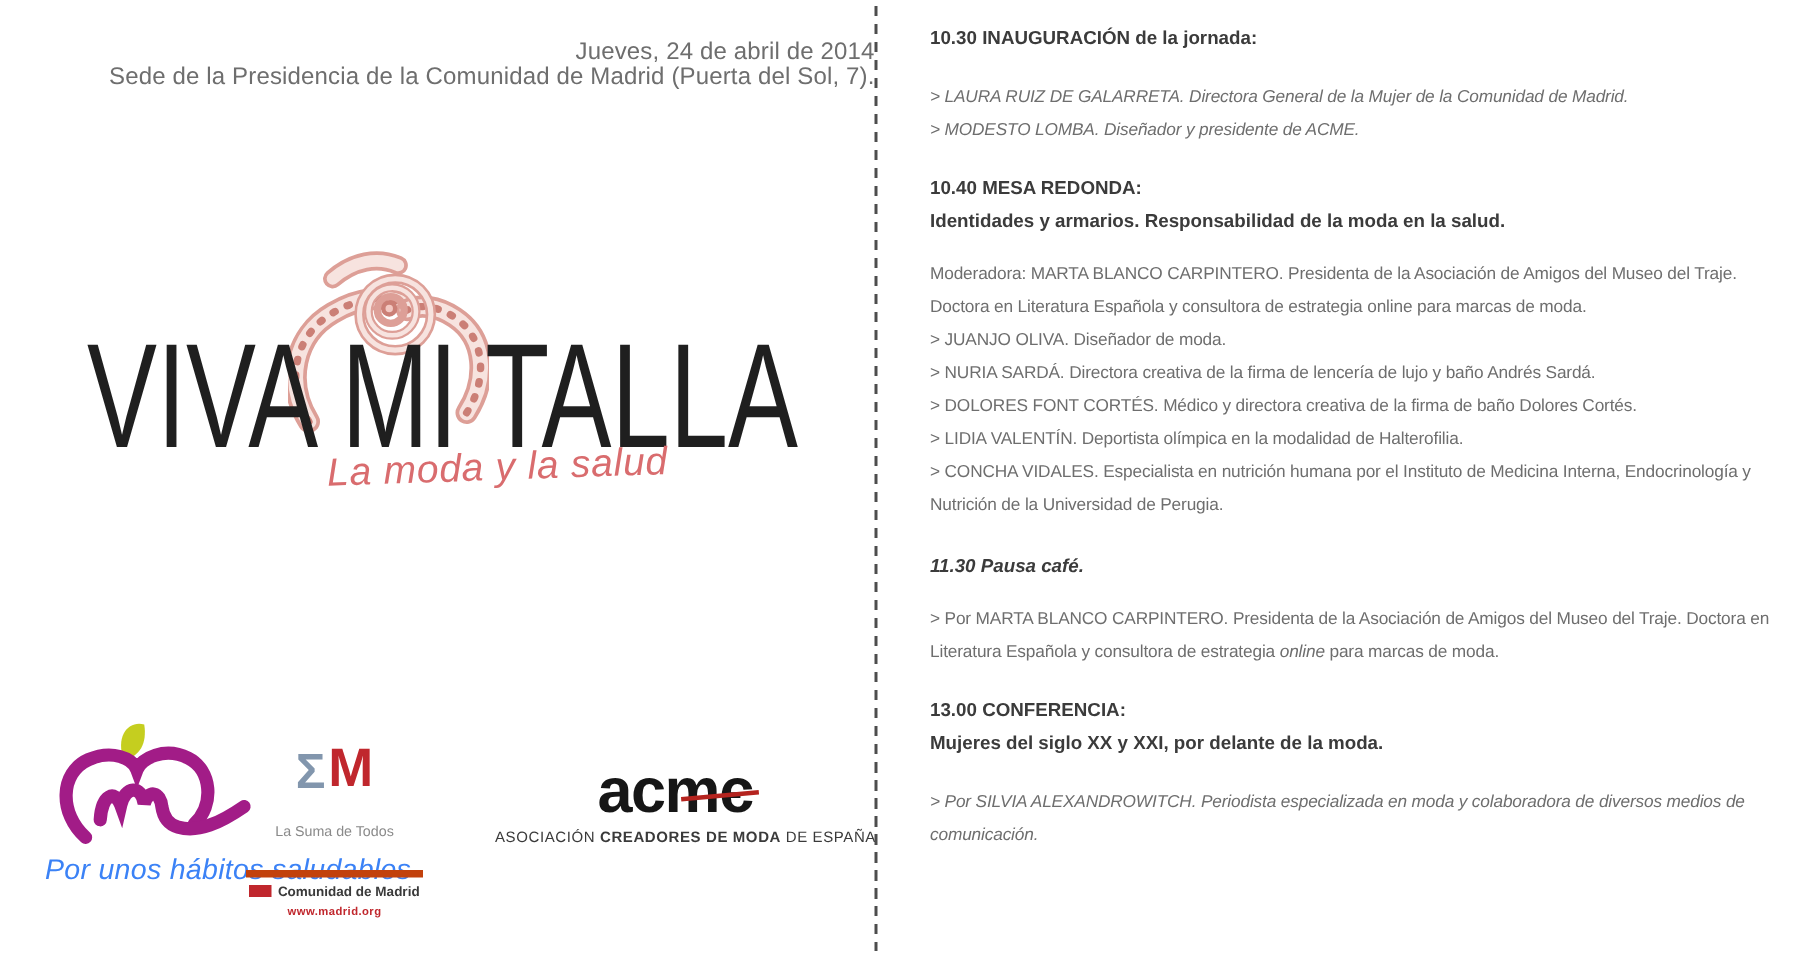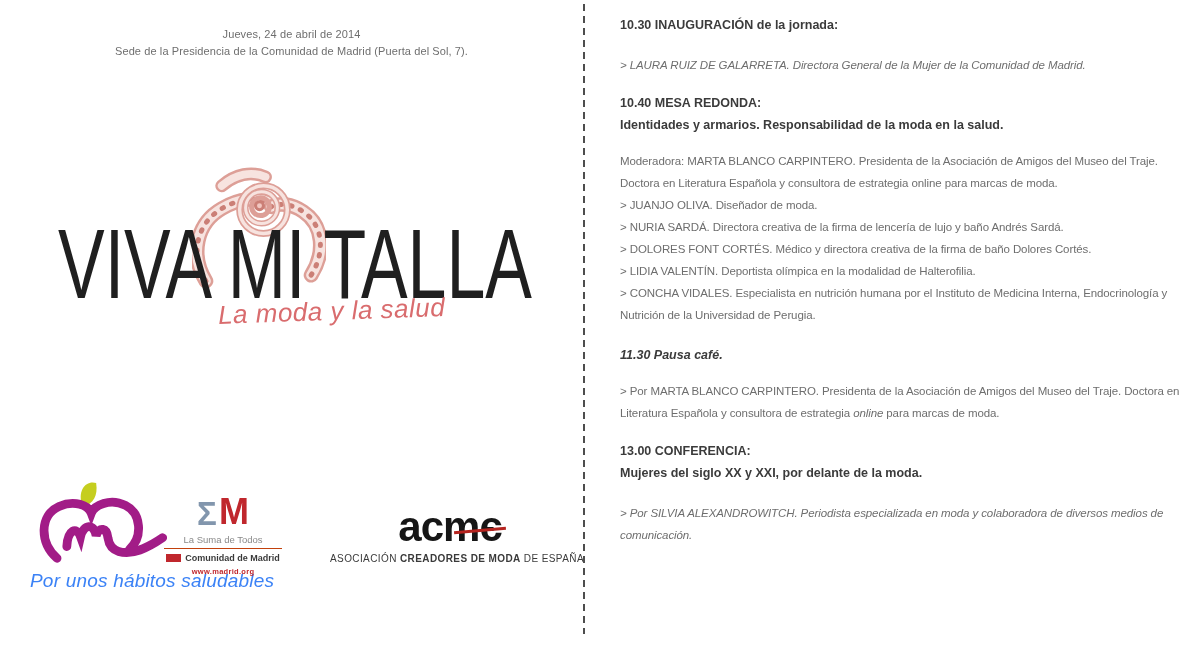--- a/index.html
+++ b/index.html
@@ -2,38 +2,38 @@
 <html><head>
 <meta charset="utf-8">
 <style>
   html,body{margin:0;padding:0;background:#fff;}
   .page{
     position:relative;width:1200px;height:645px;background:#ffffff;overflow:hidden;
     font-family:"Liberation Sans",sans-serif;color:#6e6e6e;
   }
   
   .left-panel{position:absolute;left:0;top:0;width:583px;height:645px;}
-  .event-info{margin-top:26px;text-align:center;font-size:11px;line-height:17px;color:#6e6e6e;letter-spacing:.1px;}
+  .event-info{margin-top:26px;text-align:right;font-size:16px;line-height:17px;color:#6e6e6e;letter-spacing:.1px;}
   .tape-svg{position:absolute;left:192px;top:162px;width:134px;height:134px;z-index:0;}
   .title-svg{position:absolute;left:0;top:168px;width:583px;height:140px;z-index:1;}
   .title-svg text{font-family:"Liberation Sans",sans-serif;font-weight:300;fill:#1f1f1f;}
   .logo-subtitle{
     position:absolute;left:218px;top:295px;width:280px;z-index:2;
     font-size:26px;font-style:italic;color:#d96c6e;transform:rotate(-2deg);
     letter-spacing:.5px;white-space:nowrap;
   }
   
   .habitos{position:absolute;left:30px;top:480px;width:250px;}
   .apple-svg{display:block;margin-left:6px;width:135px;height:90px;}
   .habitos-caption{margin-top:0;font-size:19px;font-style:italic;color:#3b82f6;letter-spacing:.2px;white-space:nowrap;}
   .madrid{position:absolute;left:164px;top:492px;width:118px;text-align:center;}
   .cam-glyphs{display:flex;justify-content:center;align-items:flex-end;gap:2px;height:38px;}
   .cam-sigma{font-size:33px;font-weight:700;color:#8296ad;line-height:1;}
   .cam-m{font-size:36px;font-weight:700;color:#c0272d;line-height:1;}
-  .cam-tagline{margin-top:4px;padding-bottom:3px;font-size:9.5px;color:#8a8a8a;border-bottom:1px solid #c2410c;}
+  .cam-tagline{margin-top:19px;padding-bottom:20px;font-size:9.5px;color:#8a8a8a;border-bottom:5px solid #c2410c;}
   .cam-name-row{margin-top:4px;display:flex;align-items:center;justify-content:center;gap:4px;}
   .cam-flag{width:15px;height:8px;background:#c0272d;display:inline-block;}
   .cam-name{font-size:9px;font-weight:700;color:#3a3a3a;white-space:nowrap;}
   .cam-url{margin-top:4px;font-size:7.5px;font-weight:700;color:#c0272d;letter-spacing:.3px;}
   .acme{position:absolute;left:330px;top:506px;width:240px;text-align:center;}
   .acme-word{position:relative;display:inline-block;font-size:42px;font-weight:700;letter-spacing:-1px;color:#161616;line-height:1;}
   .acme-line{position:absolute;right:-4px;top:23px;width:52px;height:3px;background:#b5241f;transform:rotate(-5deg);}
   .acme-sub{margin-top:5px;font-size:10px;color:#3a3a3a;letter-spacing:.4px;white-space:nowrap;}
   .acme-sub b{font-weight:700;}
   
@@ -124,20 +124,21 @@
   <div class="divider"></div>
 
   <div class="right-panel">
     <div class="program">
 
       <div class="prog-heading mt14">
         <p>10.30 INAUGURACIÓN de la jornada:</p>
       </div>
       <div class="mt18">
         <p>&gt; LAURA RUIZ DE GALARRETA. Directora General de la Mujer de la Comunidad de Madrid.</p>
+        <p>&gt; MODESTO LOMBA. Diseñador y presidente de ACME.</p>
       </div>
 
       <div class="prog-heading mt16">
         <p>10.40 MESA REDONDA:</p>
         <p>Identidades y armarios. Responsabilidad de la moda en la salud.</p>
       </div>
       <div class="mt14">
         <p>Moderadora: MARTA BLANCO CARPINTERO. Presidenta de la Asociación de Amigos del Museo del Traje. Doctora en Literatura Española y consultora de estrategia online para marcas de moda.</p>
         <p>&gt; JUANJO OLIVA. Diseñador de moda.</p>
         <p>&gt; NURIA SARDÁ. Directora creativa de la firma de lencería de lujo y baño Andrés Sardá.</p>

